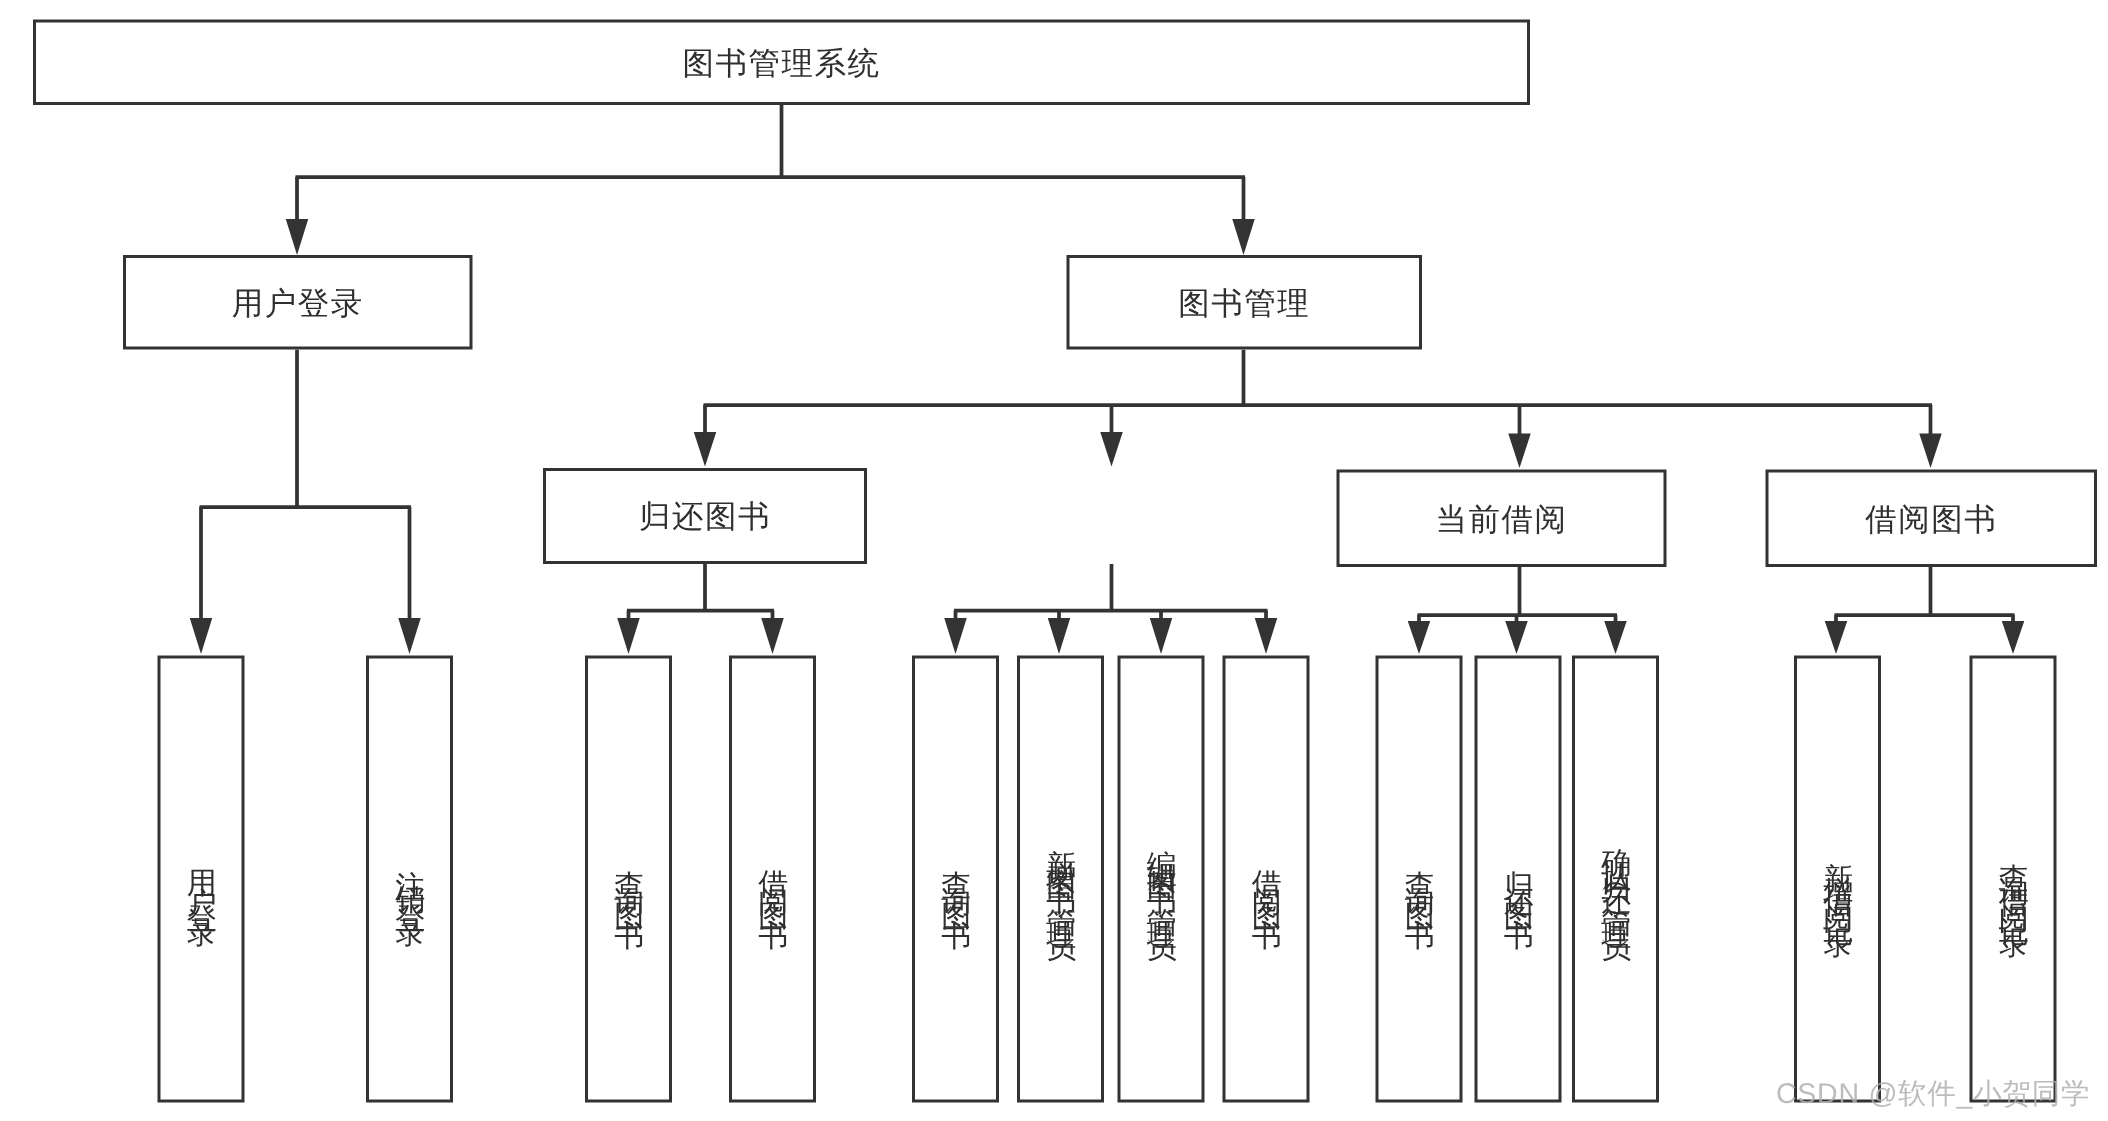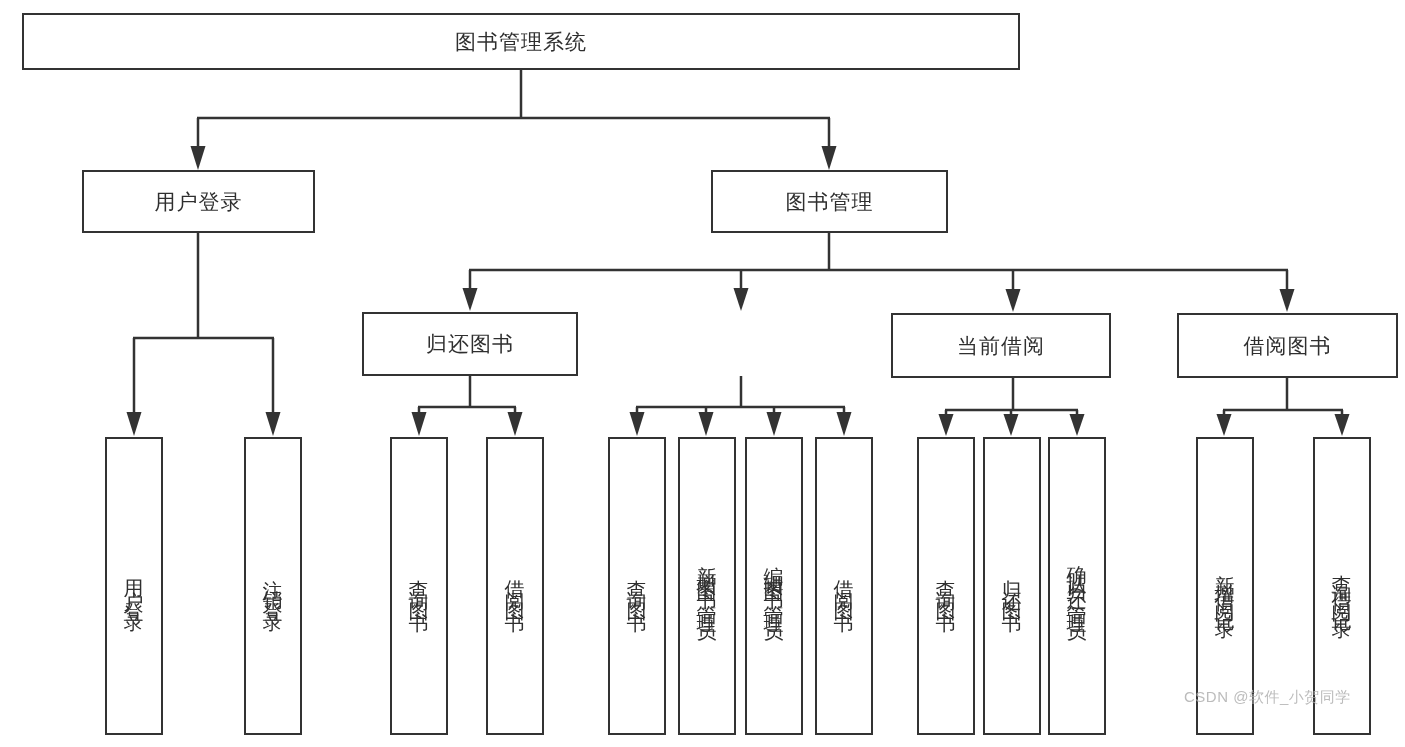--- a/index.html
+++ b/index.html
@@ -61,22 +61,22 @@
     font-size:20px;
     letter-spacing:11px;
     line-height:1;
     white-space:nowrap;
     color:var(--text-color);
     max-height:288px;
   }
   .watermark{
     position:absolute;
     left:1184px;
-    top:688px;
-    font-size:15px;
+    top:716px;
+    font-size:19px;
     letter-spacing:0.5px;
     color:var(--watermark-color);
     z-index:5;
     white-space:nowrap;
   }
   line{stroke:var(--line-color);stroke-width:2.5px;}
   polygon{fill:var(--line-color);}
 </style>
 </head>
 <body>

